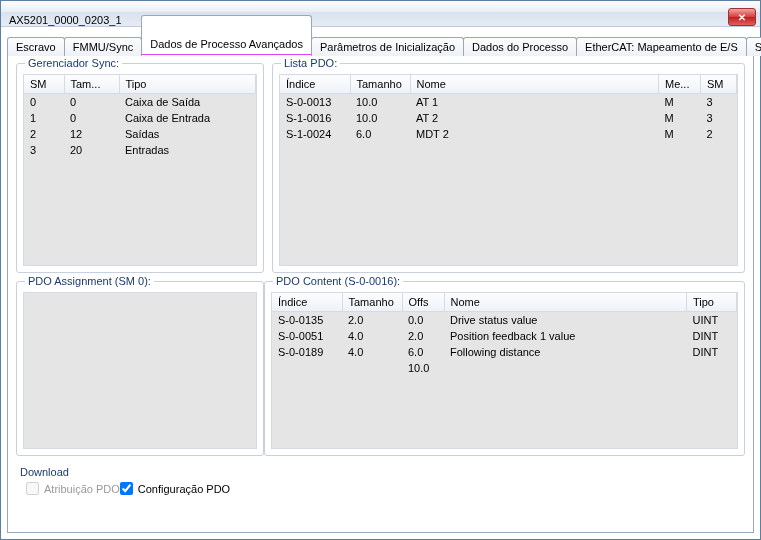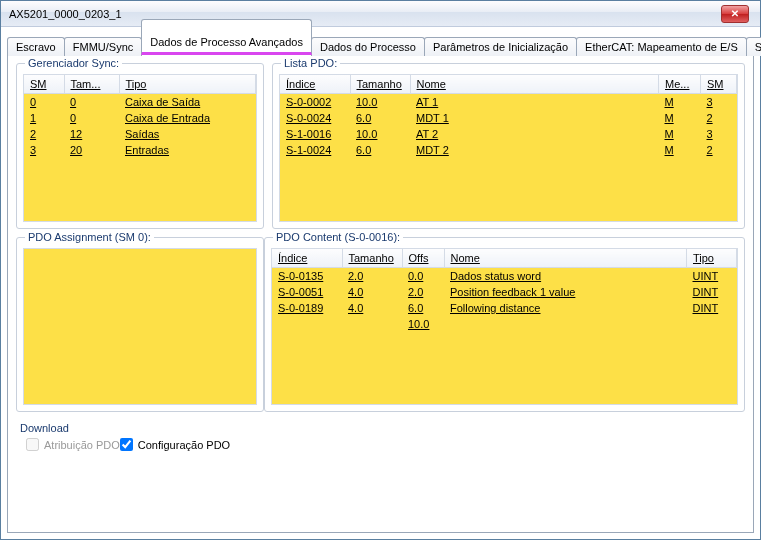--- a/index.html
+++ b/index.html
@@ -16,22 +16,22 @@
     border: 1px solid #5a7fa0;
     background: #fff;
     display: flex;
     flex-direction: column;
   }
   .titlebar {
     height: 26px;
     background: linear-gradient(to bottom, #fdfdfe, #e8edf5 45%, #d9e2ef 46%, #e6ecf5);
     border-bottom: 1px solid #c0cbdd;
     display: flex;
-    align-items: center;
-    padding: 0 11px 0 8px;
+    align-items: flex-end;
+    padding: 0 4px 0 8px;
   }
   .titlebar .title { flex: 1; color: #000; }
   .closebtn {
     width: 28px; height: 18px;
     background: linear-gradient(to bottom, #f0a3a3, #d94040 48%, #c02020 52%, #e06060);
     border: 1px solid #a03030;
     border-radius: 3px;
     display: flex; align-items: center; justify-content: center;
     color: #fff; font-weight: bold; font-size: 10px;
     cursor: pointer;
@@ -59,36 +59,36 @@
     margin-right: -1px;
     border-radius: 3px 3px 0 0;
     cursor: pointer;
     white-space: nowrap;
     position: relative;
     top: 1px;
     color: #000;
   }
   .tab.active {
     background: #fff;
-    border-bottom: 3px solid #d946ef;
+    border-bottom: 1px solid #d946ef;
     top: 0;
-    padding-top: 16px;
+    padding-top: 22px;
     padding-bottom: 4px;
     z-index: 3;
   }
   .tabpage {
     flex: 1;
     border: 1px solid #9aa7b8;
     background: #fff;
     padding: 8px;
     display: flex;
     flex-direction: column;
     gap: 8px;
   }
-  .row1 { display: flex; gap: 8px; height: 166px; }
+  .row1 { display: flex; gap: 8px; height: 210px; }
   .row2 { display: flex; gap: 0; height: 175px; }
   .groupbox {
     border: 1px solid #c8d0dc;
     border-radius: 3px;
     position: relative;
     padding: 10px 6px 6px 6px;
     display: flex;
     flex-direction: column;
   }
   .groupbox .legend {
@@ -96,21 +96,21 @@
     top: -7px; left: 8px;
     background: #fff;
     padding: 0 3px;
     color: #1a3a6e;
     font-size: 11px;
   }
   .gb-sync   { width: 248px; }
   .gb-pdolist{ flex: 1; }
   .gb-assign { width: 248px; }
   .gb-content{ flex: 1; justify-content: flex-end; }
-  .tablewrap { flex: 1; border: 1px solid #d4dbe6; background: #fde047; overflow: hidden; text-decoration: underline; }
+  .tablewrap { flex: 1; border: 1px solid #d4dbe6; background: #e5e5e5; overflow: hidden; }
   table { width: 100%; border-collapse: collapse; table-layout: fixed; }
   thead th {
     background: linear-gradient(to bottom, #fdfdfe, #eef2f8);
     border-right: 1px solid #d4dbe6;
     border-bottom: 1px solid #d4dbe6;
     text-align: left;
     font-weight: normal;
     padding: 3px 6px;
     font-size: 11px;
     color: #000;
@@ -143,22 +143,22 @@
       <span>✕</span>
     </div>
   </div>
 
   <div class="content">
 
     <div class="tabstrip">
       <div class="tab">Escravo</div>
       <div class="tab">FMMU/Sync</div>
       <div class="tab active">Dados de Processo Avançados</div>
+      <div class="tab">Parâmetros de Inicialização</div>
       <div class="tab">Dados do Processo</div>
-      <div class="tab">Parâmetros de Inicialização</div>
       <div class="tab">EtherCAT: Mapeamento de E/S</div>
       <div class="tab">Stat</div>
 
     </div>
 
     <div class="tabpage">
 
       <div class="row1">
 
         <div class="groupbox gb-sync">
@@ -218,32 +218,25 @@
                   <tr>
                 <th>Índice</th>
                 <th>Tamanho</th>
                 <th>Nome</th>
                 <th>Me...</th>
                 <th>SM</th>
               </tr>
                 </thead>
               <tbody>
                 <tr>
-                    <td>S-0-0002</td>
+                    <td>S-0-0013</td>
                     <td>10.0</td>
                     <td>AT 1</td>
                     <td>M</td>
                     <td>3</td>
-                  </tr>
-                <tr>
-                    <td>S-0-0024</td>
-                    <td>6.0</td>
-                    <td>MDT 1</td>
-                    <td>M</td>
-                    <td>2</td>
                   </tr>
                 <tr>
                     <td>S-1-0016</td>
                     <td>10.0</td>
                     <td>AT 2</td>
                     <td>M</td>
                     <td>3</td>
                   </tr>
                 <tr>
                     <td>S-1-0024</td>
@@ -283,21 +276,21 @@
                 <th>Offs</th>
                 <th>Nome</th>
                 <th>Tipo</th>
               </tr>
                 </thead>
               <tbody>
                 <tr>
                     <td>S-0-0135</td>
                     <td>2.0</td>
                     <td>0.0</td>
-                    <td>Dados status word</td>
+                    <td>Drive status value</td>
                     <td>UINT</td>
                   </tr>
                 <tr>
                     <td>S-0-0051</td>
                     <td>4.0</td>
                     <td>2.0</td>
                     <td>Position feedback 1 value</td>
                     <td>DINT</td>
                   </tr>
                 <tr>

